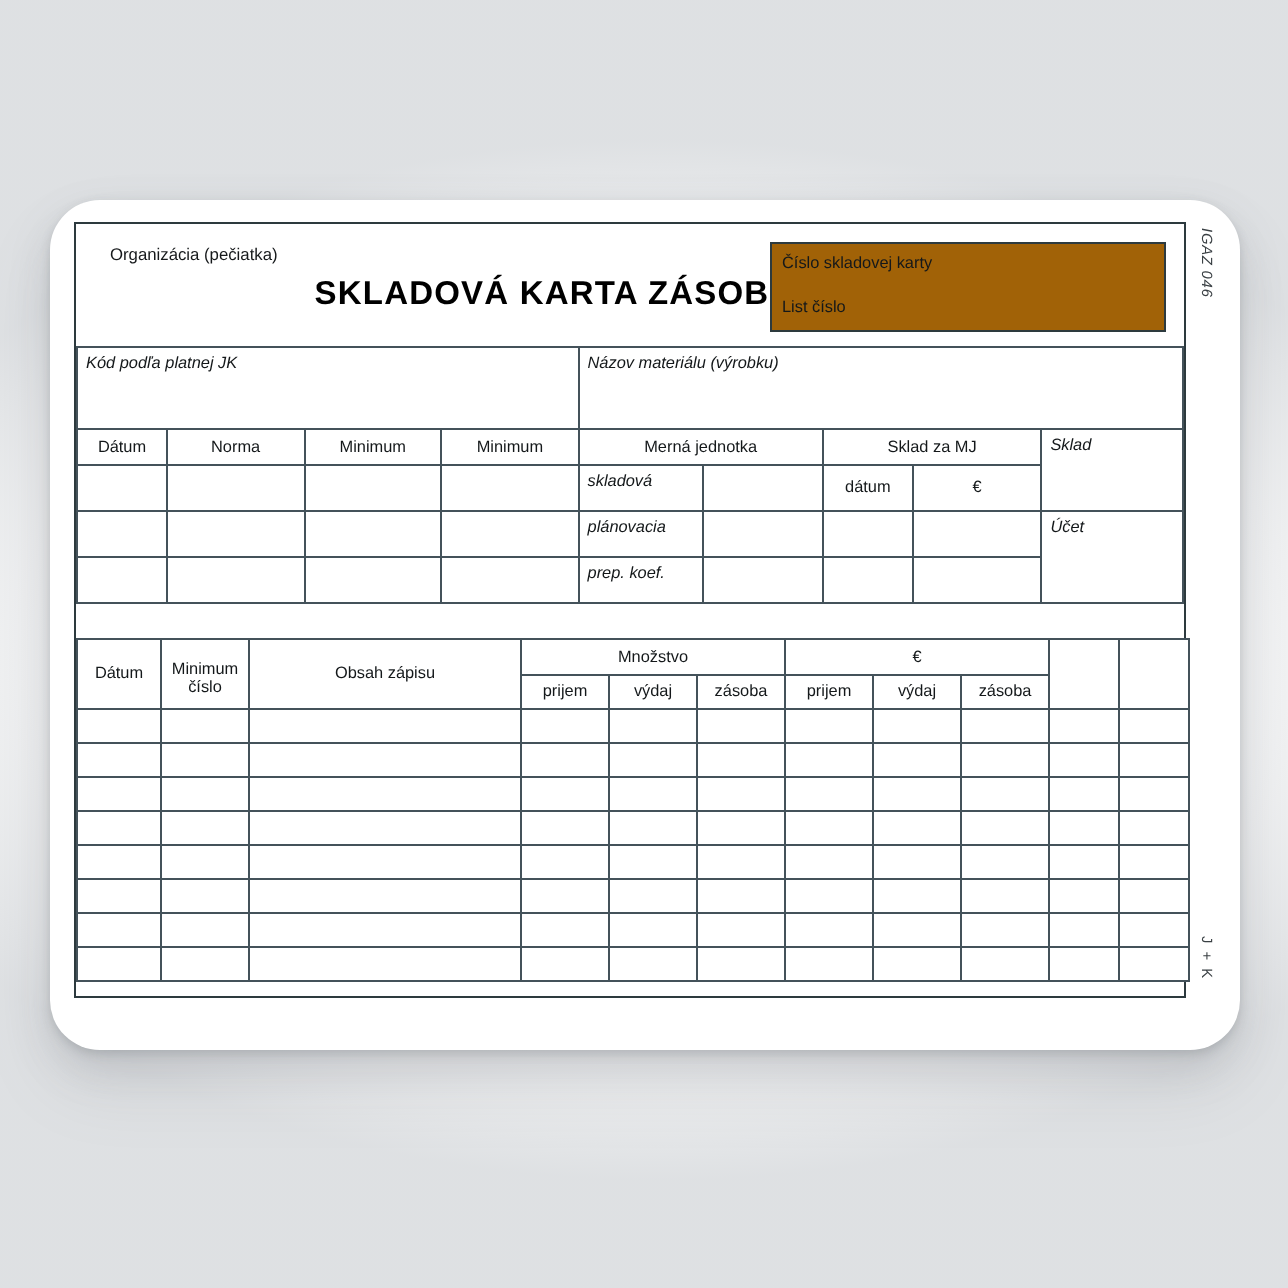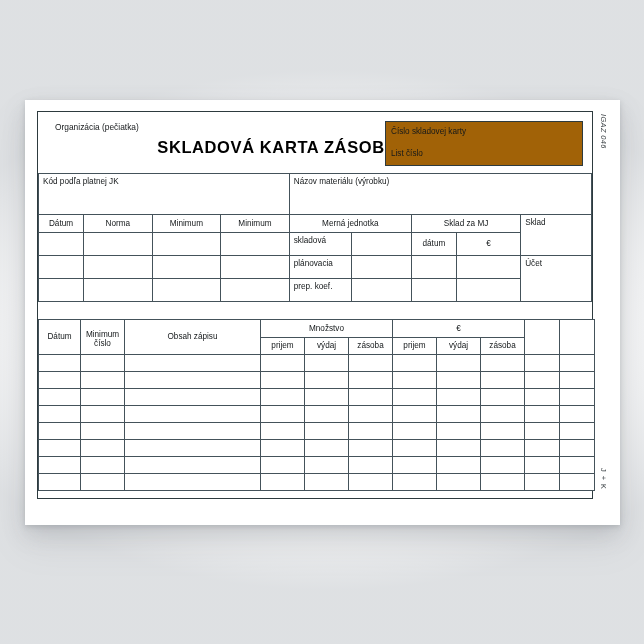--- a/index.html
+++ b/index.html
@@ -38,20 +38,21 @@
     position: absolute;
     left: 25px;
     top: 100px;
     width: 595px;
     height: 425px;
     background: #ffffff;
     box-shadow:
       0 2px 5px rgba(120,125,130,0.30),
       0 9px 20px rgba(120,125,130,0.22),
       0 18px 34px rgba(125,130,135,0.14);
+    border-radius: 25px;
   }
 
   
   #form-frame {
     position: absolute;
     left: 12px;
     top: 11px;
     width: 556px;
     height: 388px;
     border: 1.5px solid #2d3a3e;
@@ -70,20 +71,21 @@
     vertical-align: top;
     font-size: 8.2px;
     color: #14181a;
     background: #fff;
   }
   .lbl {
     display: block;
     padding: 3px 0 0 4px;
     line-height: 1.15;
     white-space: nowrap;
+    font-style: italic;
   }
   .ctr {
     display: flex;
     align-items: center;
     justify-content: center;
     height: 100%;
     text-align: center;
     line-height: 1.12;
   }
   .ctr-pad { padding: 2px 1px; }

